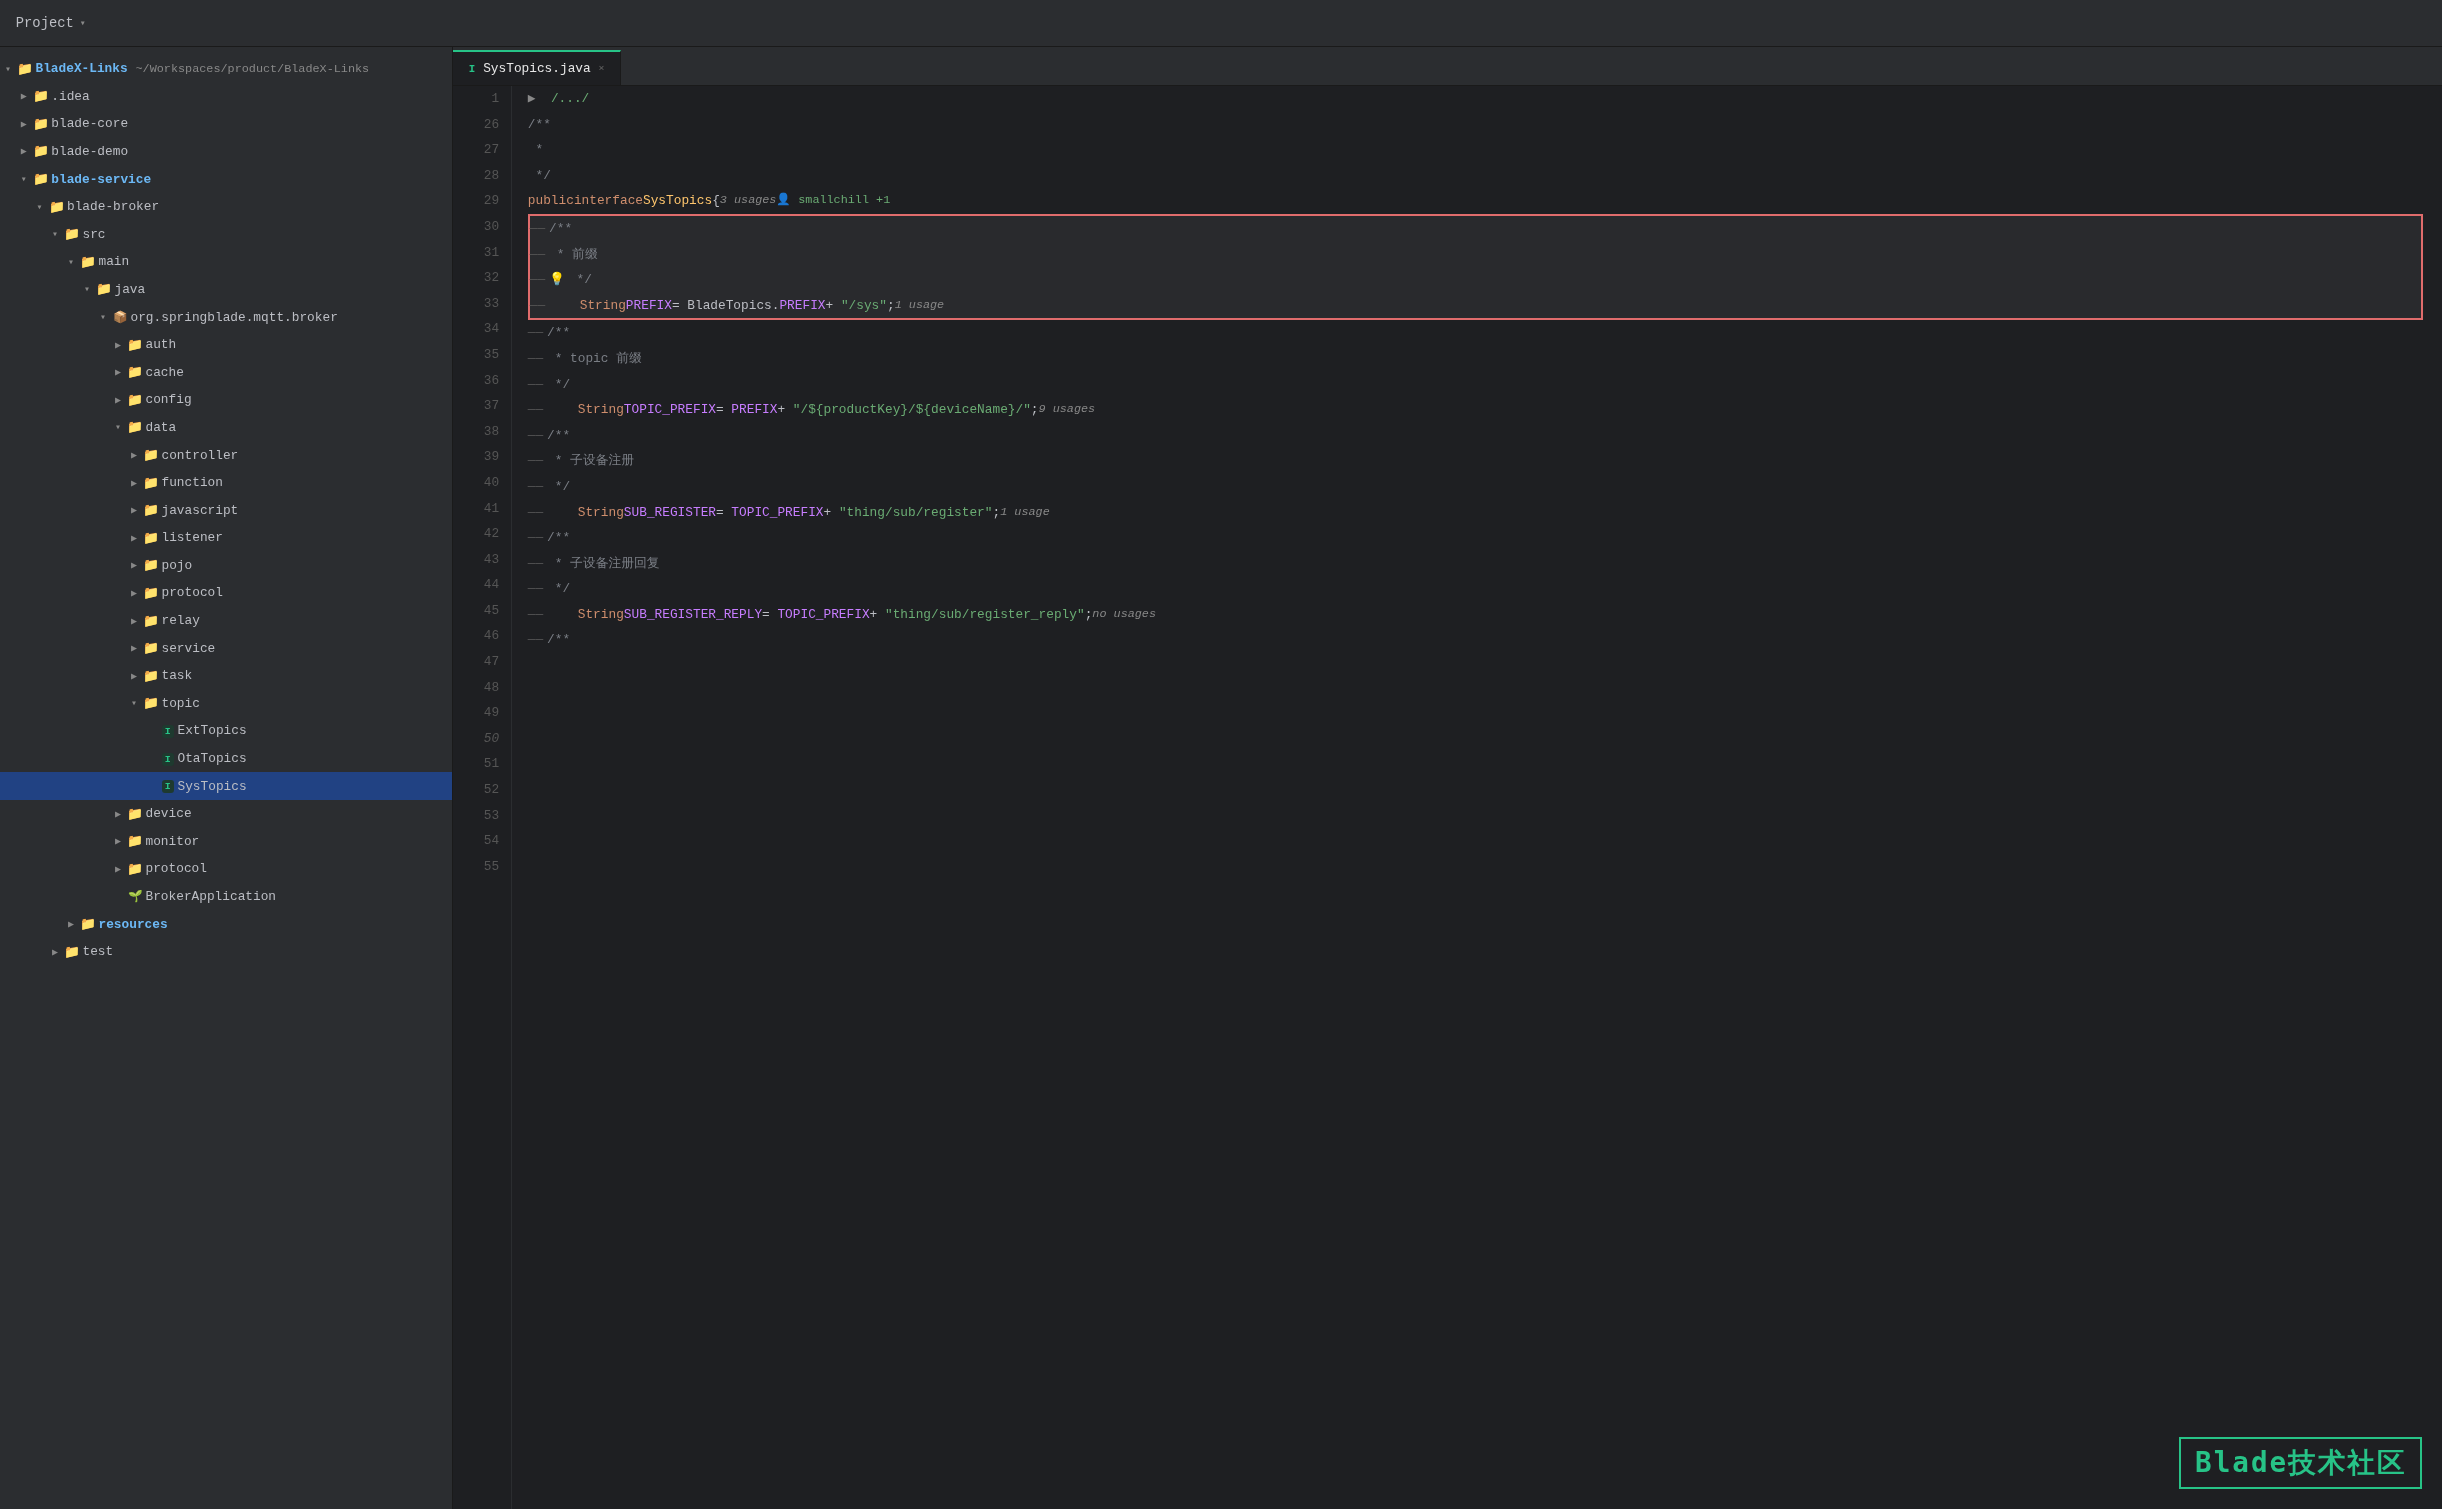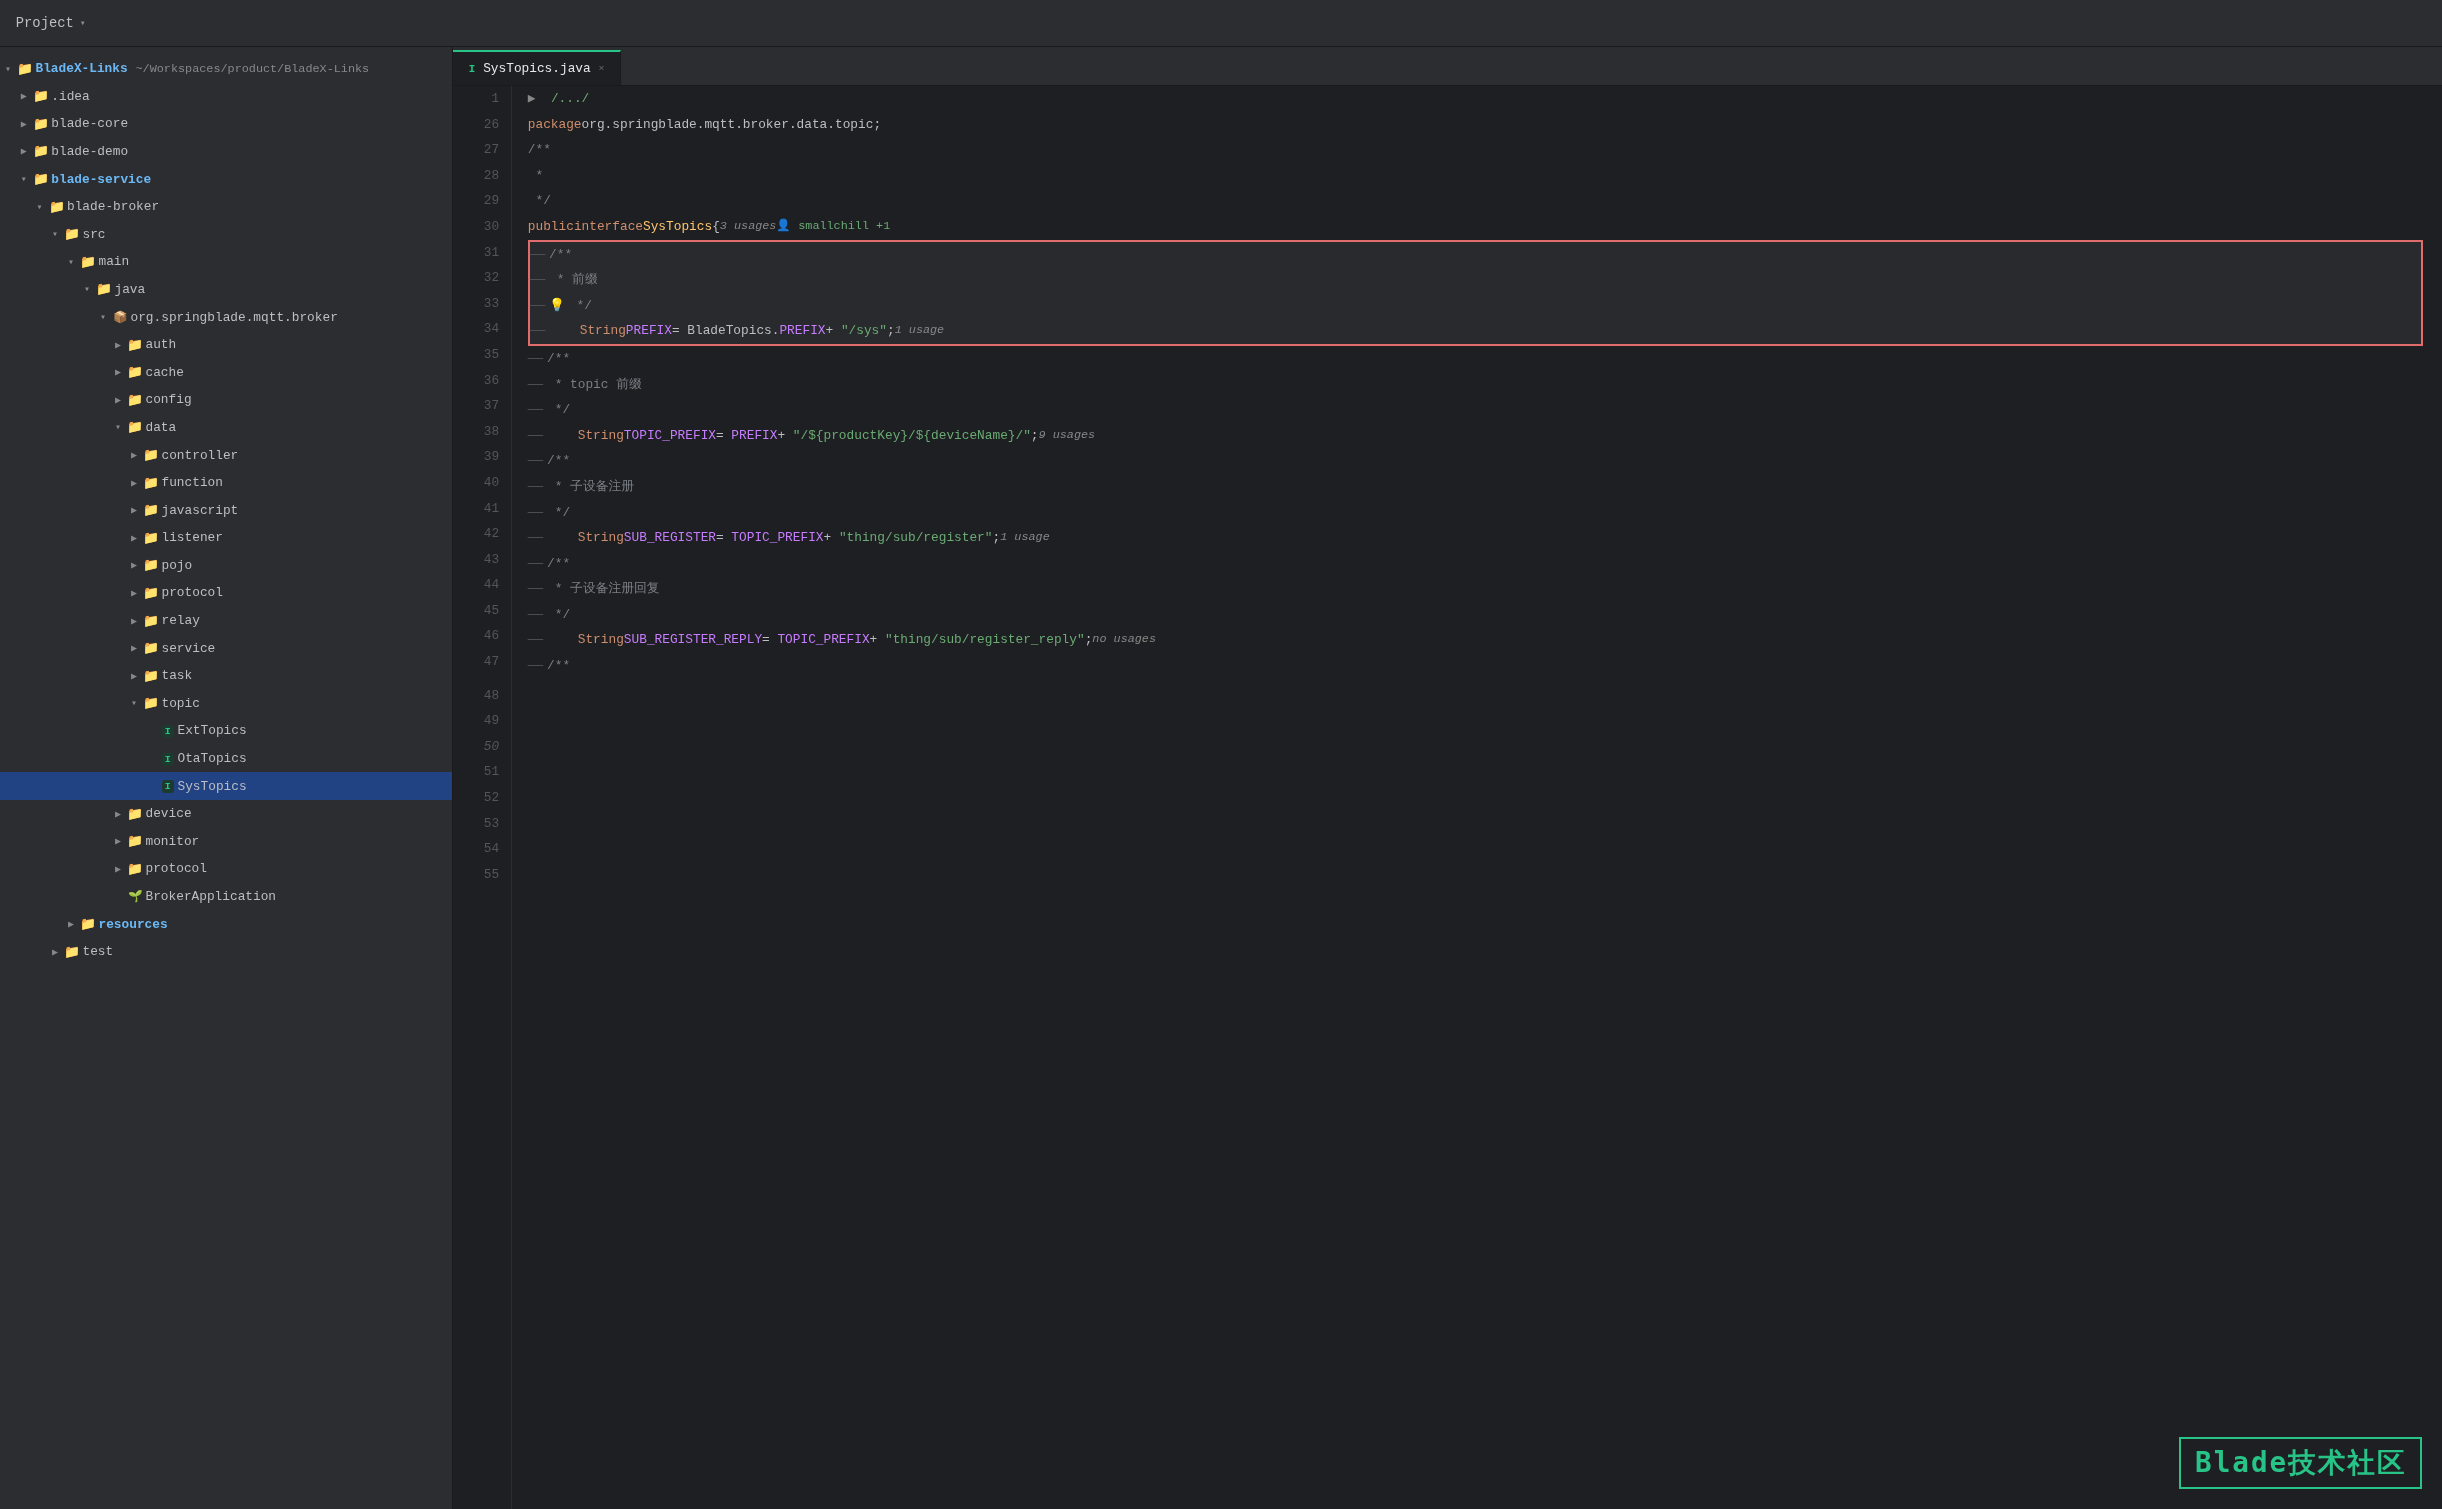--- a/index.html
+++ b/index.html
@@ -428,32 +428,31 @@
           <div style="line-height: 25.6px;">38</div>
           <div style="line-height: 25.6px;">39</div>
           <div style="line-height: 25.6px;">40</div>
           <div style="line-height: 25.6px;">41</div>
           <div style="line-height: 25.6px;">42</div>
           <div style="line-height: 25.6px;">43</div>
           <div style="line-height: 25.6px;">44</div>
           <div style="line-height: 25.6px;">45</div>
           <div style="line-height: 25.6px;">46</div>
           <div style="line-height: 25.6px;">47</div>
-          <div style="line-height: 25.6px; margin-top: 8px;">48</div>
+          <div style="line-height: 25.6px;">48</div>
           <div style="line-height: 25.6px;">49</div>
           <div style="line-height: 25.6px; font-style: italic;">50</div>
           <div style="line-height: 25.6px;">51</div>
           <div style="line-height: 25.6px;">52</div>
           <div style="line-height: 25.6px;">53</div>
           <div style="line-height: 25.6px;">54</div>
           <div style="line-height: 25.6px; font-family: Liberation Mono, monospace;">55</div>
         </div>
       <div class="code-content" id="code-content">
           <div class="code-line"><span style="color:#888">▶  <span style="color:#6aab73">/.../</span></span></div>
-          <div class="code-line"><span style="color:#cf8e6d">package</span> <span style="color:#bcbec4">org.springblade.mqtt.broker.data.topic;</span></div>
           <div class="code-line"></div>
           <div class="code-line"></div>
           <div class="code-line"><span style="color:#7a7e85">/**</span></div>
           <div class="code-line"><span style="color:#7a7e85"> *</span></div>
           <div class="code-line"><span style="color:#7a7e85"> */</span></div>
           <div class="code-line"><span style="color:#cf8e6d">public</span> <span style="color:#cf8e6d">interface</span> <span style="color:#ffc66d">SysTopics</span> <span style="color:#bcbec4">{</span>  <span style="color:#888; font-style:italic; font-size:11.8px">3 usages</span>  <span style="color:#6aab73; font-size:11.8px">👤 smallchill +1</span></div>
           <div class="code-line"></div>
           <div class="code-line highlighted" style="position: relative; border-top: 2px solid rgb(224, 108, 108); border-left: 2px solid rgb(224, 108, 108); border-right: 2px solid rgb(224, 108, 108); margin-right: 19.7px;"><span style="color:#555; margin-right:3.9px">——</span><span style="color:#7a7e85">/**</span></div>
           <div class="code-line highlighted" style="border-left: 2px solid rgb(224, 108, 108); border-right: 2px solid rgb(224, 108, 108); margin-right: 19.7px;"><span style="color:#555; margin-right:3.9px">——</span><span style="color:#7a7e85"> * 前缀</span></div>
           <div class="code-line highlighted" style="border-left: 2px solid rgb(224, 108, 108); border-right: 2px solid rgb(224, 108, 108); margin-right: 19.7px;"><span style="color:#555; margin-right:3.9px">——</span><span style="color:#e5c07b; margin-right:3.9px">💡</span><span style="color:#7a7e85"> */</span></div>

